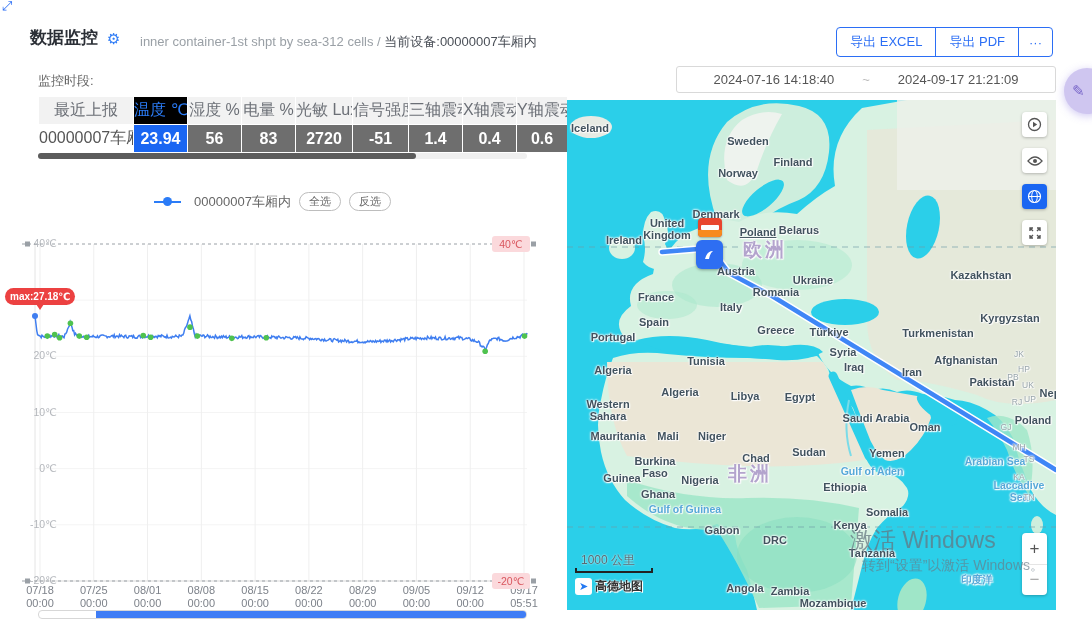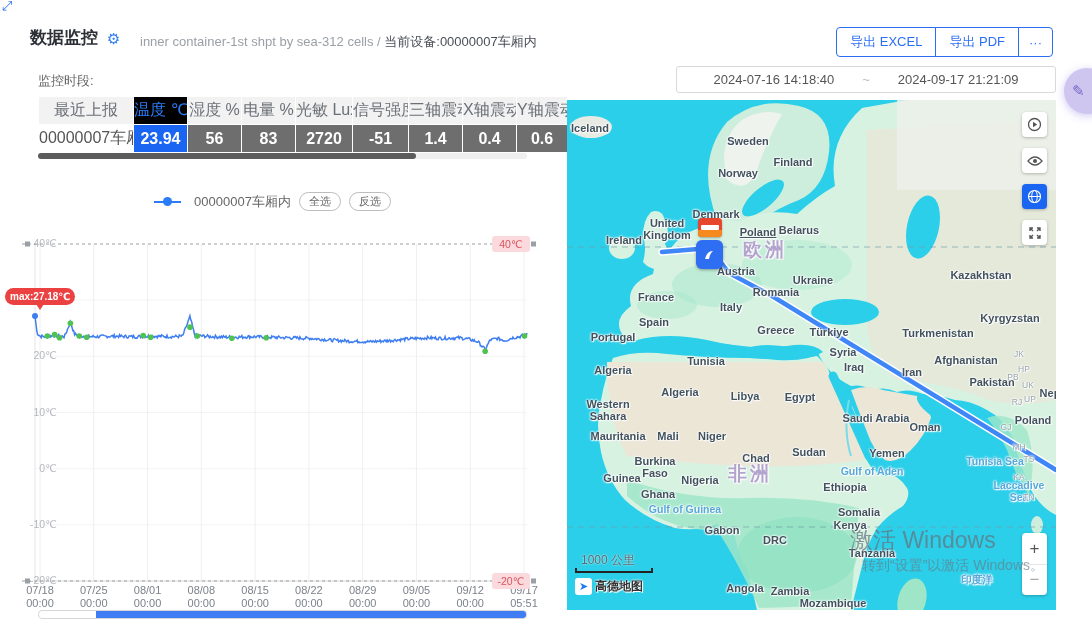--- a/index.html
+++ b/index.html
@@ -336,36 +336,36 @@
 Sahara</span>
         <span class="mlabel " style="left: 51px; top: 336px;">Mauritania</span>
         <span class="mlabel " style="left: 101px; top: 336px;">Mali</span>
         <span class="mlabel " style="left: 145px; top: 336px;">Niger</span>
         <span class="mlabel " style="left: 189px; top: 358px;">Chad</span>
         <span class="mlabel " style="left: 242px; top: 352px;">Sudan</span>
         <span class="mlabel " style="left: 309px; top: 318px;">Saudi Arabia</span>
         <span class="mlabel " style="left: 358px; top: 327px;">Oman</span>
         <span class="mlabel " style="left: 320px; top: 353px;">Yemen</span>
         <span class="mlabel " style="left: 278px; top: 387px;">Ethiopia</span>
-        <span class="mlabel " style="left: 292px; top: 412px;">Somalia</span>
+        <span class="mlabel " style="left: 320px; top: 412px;">Somalia</span>
         <span class="mlabel " style="left: 283px; top: 425px;">Kenya</span>
         <span class="mlabel " style="left: 305px; top: 453px;">Tanzania</span>
         <span class="mlabel " style="left: 208px; top: 440px;">DRC</span>
         <span class="mlabel " style="left: 155px; top: 430px;">Gabon</span>
         <span class="mlabel " style="left: 178px; top: 488px;">Angola</span>
         <span class="mlabel " style="left: 223px; top: 491px;">Zambia</span>
         <span class="mlabel " style="left: 266px; top: 503px;">Mozambique</span>
         <span class="mlabel " style="left: 88px; top: 367px;">Burkina
 Faso</span>
         <span class="mlabel " style="left: 91px; top: 394px;">Ghana</span>
         <span class="mlabel " style="left: 133px; top: 380px;">Nigeria</span>
         <span class="mlabel " style="left: 55px; top: 378px;">Guinea</span>
         <span class="mlabel " style="left: 466px; top: 320px;">Poland</span>
         <span class="mlabel " style="left: 483px; top: 293px;">Nep</span>
-        <span class="mlabel water" style="left: 428px; top: 362px;">Tunisia Sea</span>
+        <span class="mlabel water" style="left: 428px; top: 362px;">Arabian Sea</span>
         <span class="mlabel water" style="left: 118px; top: 410px;">Gulf of Guinea</span>
         <span class="mlabel water" style="left: 305px; top: 372px;">Gulf of Aden</span>
         <span class="mlabel water" style="left: 452px; top: 392px;">Laccadive Sea</span>
         <span class="mlabel water" style="left: 410px; top: 480px;">印度洋</span>
         <span class="mlabel region" style="left: 198px; top: 150px;">欧洲</span>
         <span class="mlabel region" style="left: 183px; top: 374px;">非洲</span>
         <span class="mlabel state" style="left: 452px; top: 255px;">JK</span>
         <span class="mlabel state" style="left: 457px; top: 270px;">HP</span>
         <span class="mlabel state" style="left: 446px; top: 278px;">PB</span>
         <span class="mlabel state" style="left: 461px; top: 286px;">UK</span>

